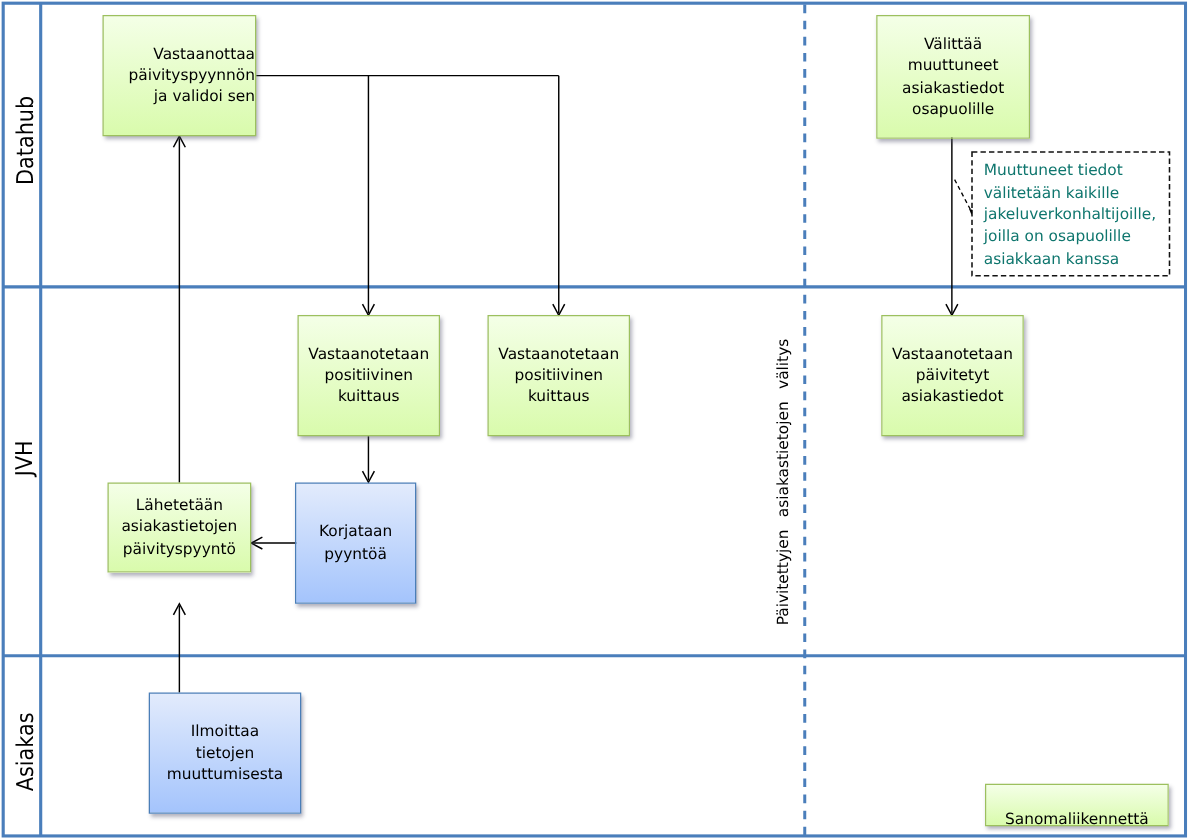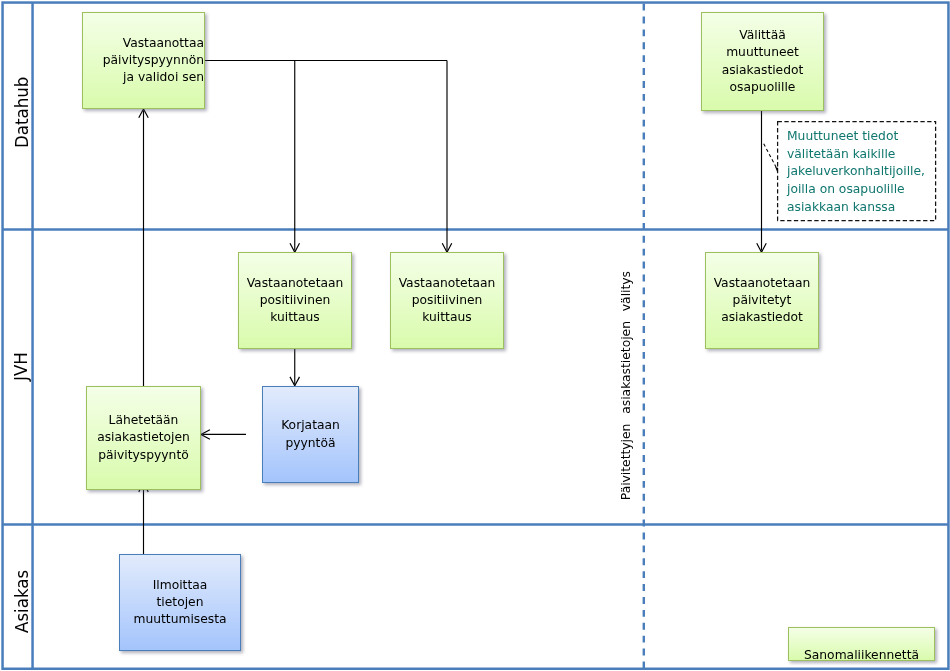--- a/index.html
+++ b/index.html
@@ -136,28 +136,28 @@
   </div>
 
   <div class="node green" style="left:705px;top:252px;width:114px;height:97px;">
     <span class="t">
         <span class="ln">Vastaanotetaan</span>
         <span class="ln">päivitetyt</span>
         <span class="ln">asiakastiedot</span>
       </span>
   </div>
 
-  <div class="node blue" style="left:262px;top:386px;width:97px;height:97px;">
+  <div class="node blue" style="left:236px;top:386px;width:97px;height:97px;">
     <span class="t">
         <span class="ln">Korjataan</span>
         <span class="ln">pyyntöä</span>
       </span>
   </div>
 
-  <div class="node green" style="left:86px;top:386px;width:115px;height:104px;">
+  <div class="node green" style="left:86px;top:386px;width:115px;height:72px;">
     <span class="t">
         <span class="ln">Lähetetään</span>
         <span class="ln">asiakastietojen</span>
         <span class="ln">päivityspyyntö</span>
       </span>
   </div>
 
   <div class="node blue" style="left:82px;top:554px;width:122px;height:97px;margin-left:37px;">
     <span class="t">
         <span class="ln">Ilmoittaa</span>

